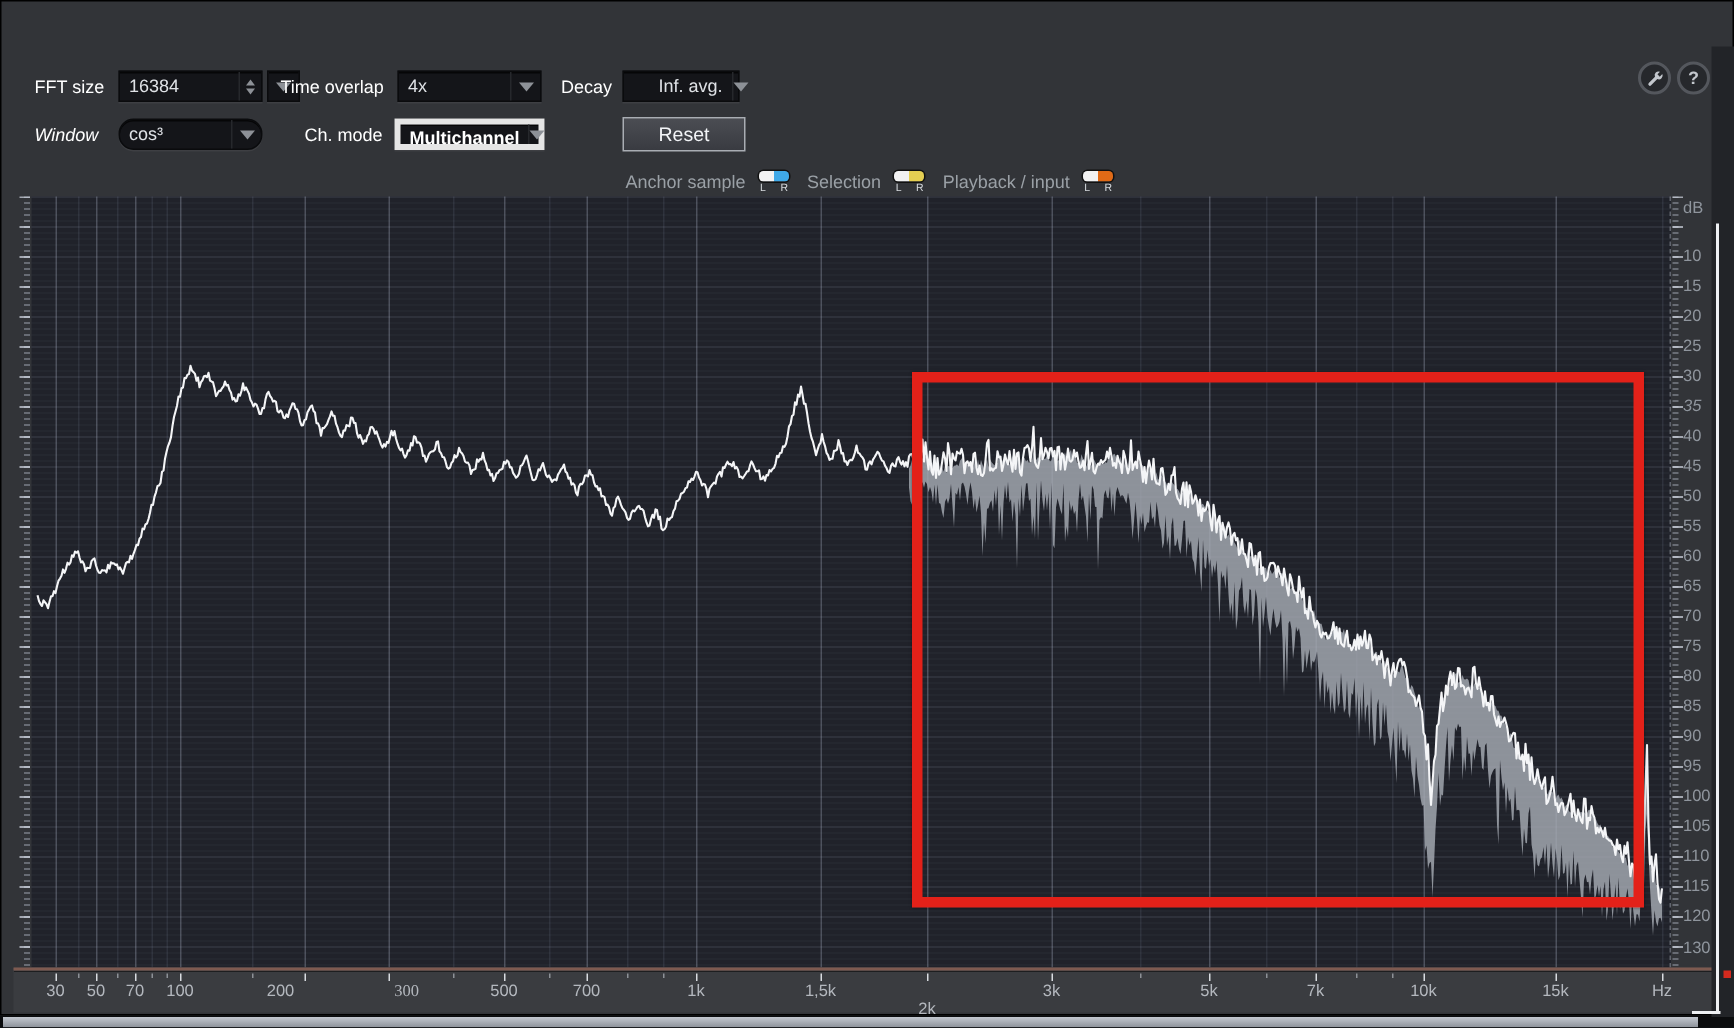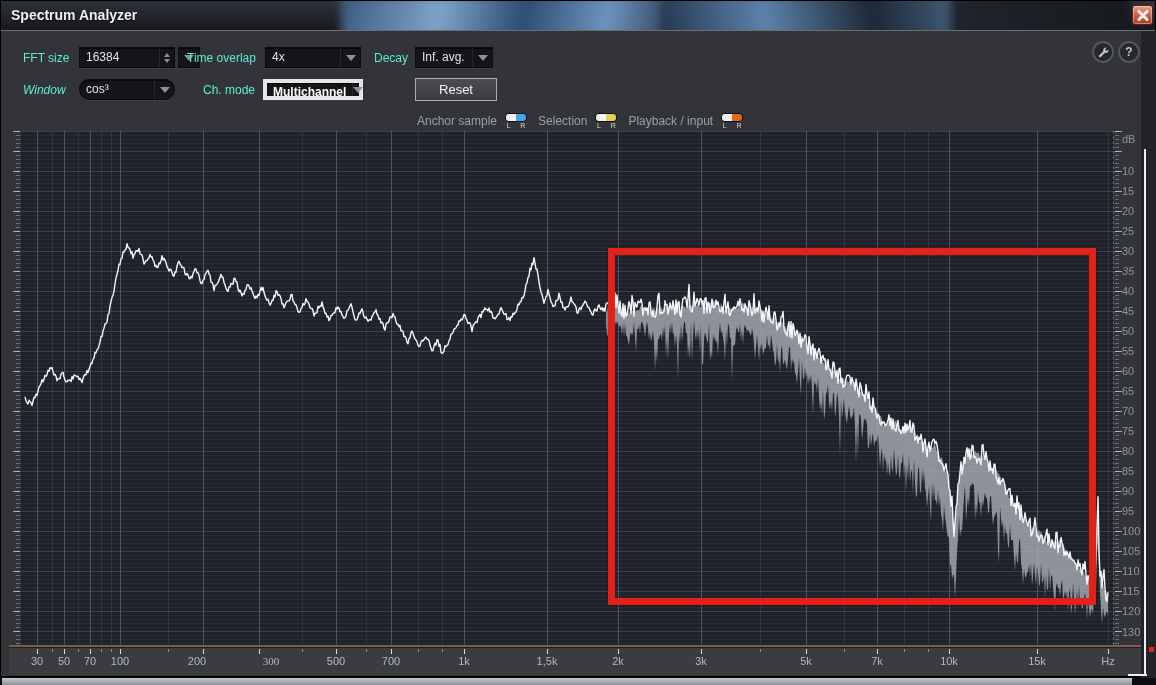--- a/index.html
+++ b/index.html
@@ -13,21 +13,21 @@
             background:linear-gradient(#2f323a,#16181c);overflow:hidden;
             border-bottom:1px solid #6b6e73;}
   .blob{position:absolute;filter:blur(5px);}
   .title-text{position:absolute;left:10px;top:6px;font-size:14px;font-weight:bold;color:#eef1f5;
               text-shadow:0 1px 2px rgba(0,0,0,.8);}
   .close-btn{position:absolute;left:1131px;top:4px;width:21px;height:20px;border-radius:3px;
              background:linear-gradient(#eaa486,#c85a3e 55%,#a63c25);
              border:1px solid #5f2012;box-shadow:inset 0 0 0 1px rgba(255,255,255,.38);
              display:flex;align-items:center;justify-content:center;cursor:pointer;}
   
-  .tlabel{position:absolute;height:22px;line-height:22px;font-size:12px;color:#5eead4;white-space:nowrap;}
+  .tlabel{position:absolute;height:22px;line-height:22px;font-size:12px;color:#ffffff;white-space:nowrap;}
   .dd{position:absolute;height:21px;display:flex;background:#141519;border:1px solid #0a0b0d;
       box-shadow:inset 0 1px 0 rgba(0,0,0,.7),0 1px 0 rgba(255,255,255,.06);}
   .dd .val{flex:1;padding:0 6px;font-size:12px;color:#dfe2e6;line-height:19px;white-space:nowrap;}
   .dd .arrow{width:20px;border-left:1px solid #26282c;display:flex;align-items:center;justify-content:center;}
   .tri-down{width:0;height:0;border-left:5px solid transparent;border-right:5px solid transparent;
             border-top:6px solid #8d9197;}
   .spin{width:15px;border-left:1px solid #26282c;display:flex;flex-direction:column;
         align-items:center;justify-content:center;gap:2px;}
   .tri-up-s{width:0;height:0;border-left:3px solid transparent;border-right:3px solid transparent;
             border-bottom:4px solid #8d9197;}
@@ -80,31 +80,20 @@
   .bottom-strip{position:absolute;left:2px;top:678px;width:1130px;height:7px;
                 background:linear-gradient(#c3c8d0,#8d929a);}
 </style>
 </head>
 <body>
 
 <div class="screen">
   <div class="bottom-strip"></div>
   <div class="window">
 
-    <div class="titlebar">
-      <div class="blob" style="left:340px;top:-6px;width:330px;height:44px;background:linear-gradient(100deg,#3d5a80,#7fa3c8 30%,#2d4d72 55%,#6e93bd 80%,#32435e);"></div>
-      <div class="blob" style="left:660px;top:-6px;width:300px;height:44px;background:linear-gradient(80deg,#24374f,#5d82ac 35%,#1c2837 70%,#46627f);"></div>
-      <div class="blob" style="left:950px;top:-6px;width:180px;height:44px;background:linear-gradient(90deg,#20242b,#171a1f);"></div>
-      <div class="title-text">Spectrum Analyzer</div>
-      <div class="close-btn">
-        <svg width="14" height="13" viewBox="0 0 14 13">
-          <path d="M3 2.5 L11 10.5 M11 2.5 L3 10.5" stroke="#f6efe6" stroke-width="3.1" stroke-linecap="round"></path>
-        </svg>
-      </div>
-    </div>
 
     <div class="tlabel" style="left:22px;top:46px;">FFT size</div>
     <div class="dd" style="left:78px;top:46px;width:96px;">
       <div class="val">16384</div>
       <div class="spin">
         <div class="tri-up-s"></div>
         <div class="tri-down-s"></div>
       </div>
     </div>
     <div class="dd" style="left:177px;top:46px;width:22px;">
@@ -113,21 +102,21 @@
         </div>
     </div>
     <div class="tlabel" style="left:186px;top:46px;">Time overlap</div>
     <div class="dd" style="left:264px;top:46px;width:96px;">
       <div class="val">4x</div>
       <div class="arrow">
           <div class="tri-down"></div>
         </div>
     </div>
     <div class="tlabel" style="left:373px;top:46px;">Decay</div>
-    <div class="dd" style="left:414px;top:46px;width:78px;">
+    <div class="dd" style="left:414px;top:46px;width:78px;padding-left:17px;">
       <div class="val">Inf. avg.</div>
       <div class="arrow">
           <div class="tri-down"></div>
         </div>
     </div>
     <div class="round-btn" style="left:1091px;top:40px;">
       <svg width="13" height="13" viewBox="0 0 16 16">
         <path d="M13.8 4.2 a3.1 3.1 0 0 1 -4.1 4.1 L4.6 13.4 a1.3 1.3 0 0 1 -1.9 -1.9 L7.8 6.4 a3.1 3.1 0 0 1 4.1-4.1 L9.8 4.4 l1.9 1.9 z" fill="#c3c7cd"></path>
       </svg>
     </div>
@@ -262,37 +251,37 @@
         <div class="flabel" style="left: 55px;">50</div>
         <div class="ftick minor" style="left: 69px; height: 3px;"></div>
         <div class="ftick" style="left: 81px; height: 5px;"></div>
         <div class="flabel" style="left: 81px;">70</div>
         <div class="ftick minor" style="left: 92px; height: 3px;"></div>
         <div class="ftick minor" style="left: 102px; height: 3px;"></div>
         <div class="ftick" style="left: 111px; height: 5px;"></div>
         <div class="flabel" style="left: 111px;">100</div>
         <div class="ftick minor" style="left: 159px; height: 3px;"></div>
         <div class="ftick" style="left: 194px; height: 5px;"></div>
-        <div class="flabel" style="left: 188px;">200</div>
+        <div class="flabel" style="left: 178px;">200</div>
         <div class="ftick" style="left: 250px; height: 5px;"></div>
         <div class="flabel" style="left: 262px; font-family: Liberation Serif, serif;">300</div>
         <div class="ftick minor" style="left: 293px; height: 3px;"></div>
         <div class="ftick" style="left: 327px; height: 5px;"></div>
         <div class="flabel" style="left: 327px;">500</div>
         <div class="ftick minor" style="left: 357px; height: 3px;"></div>
         <div class="ftick" style="left: 382px; height: 5px;"></div>
         <div class="flabel" style="left: 382px;">700</div>
         <div class="ftick minor" style="left: 409px; height: 3px;"></div>
         <div class="ftick minor" style="left: 433px; height: 3px;"></div>
         <div class="ftick" style="left: 455px; height: 5px;"></div>
         <div class="flabel" style="left: 455px;">1k</div>
         <div class="ftick" style="left: 538px; height: 5px;"></div>
         <div class="flabel" style="left: 538px;">1,5k</div>
         <div class="ftick" style="left: 609px; height: 5px;"></div>
-        <div class="flabel" style="left: 609px;">2k</div>
+        <div class="flabel" style="left: 609px; margin-top: 12px;">2k</div>
         <div class="ftick" style="left: 692px; height: 5px;"></div>
         <div class="flabel" style="left: 692px;">3k</div>
         <div class="ftick minor" style="left: 751px; height: 3px;"></div>
         <div class="ftick" style="left: 797px; height: 5px;"></div>
         <div class="flabel" style="left: 797px;">5k</div>
         <div class="ftick minor" style="left: 835px; height: 3px;"></div>
         <div class="ftick" style="left: 868px; height: 5px;"></div>
         <div class="flabel" style="left: 868px;">7k</div>
         <div class="ftick minor" style="left: 895px; height: 3px;"></div>
         <div class="ftick minor" style="left: 919px; height: 3px;"></div>

